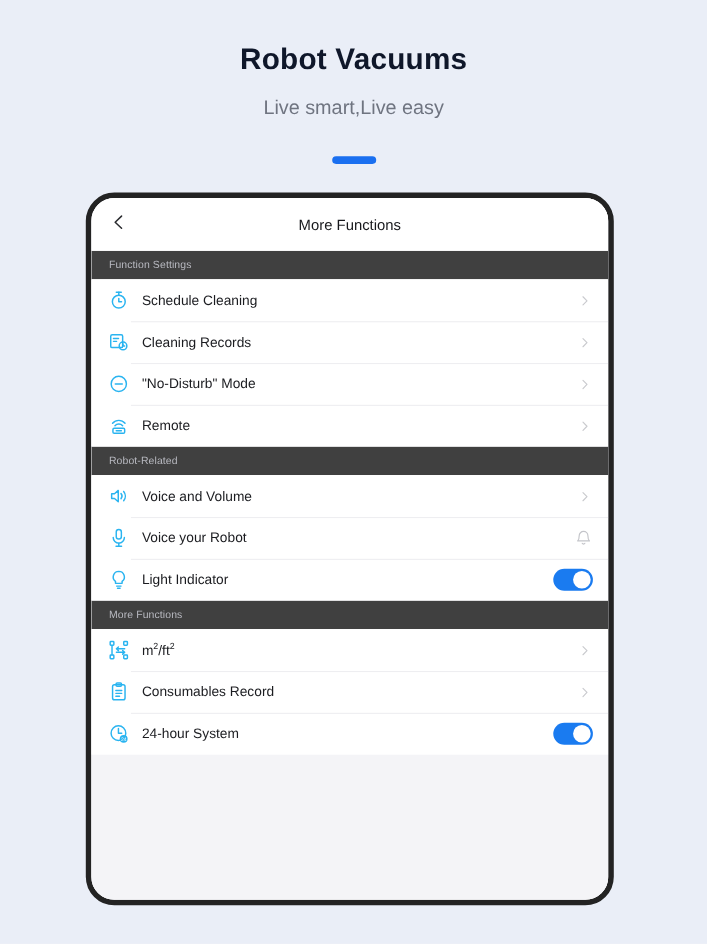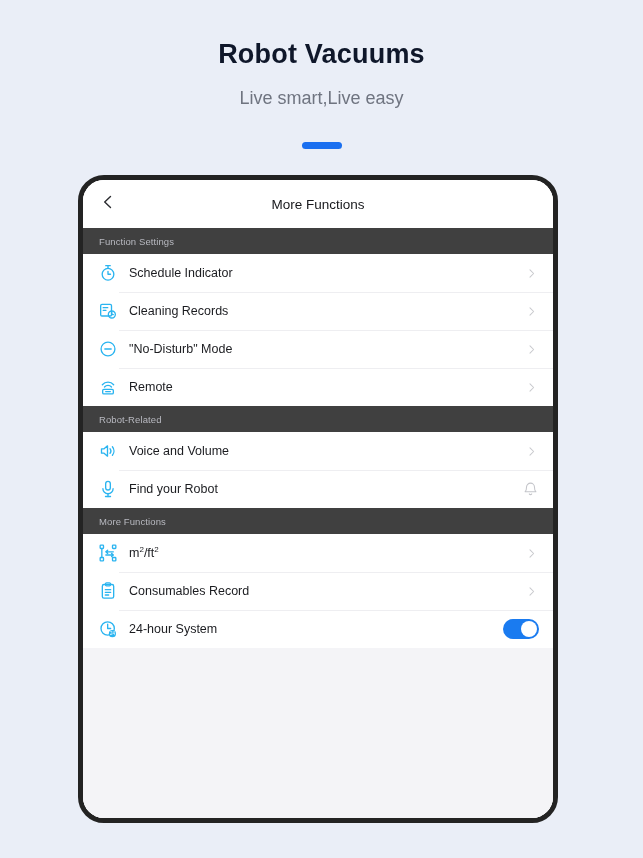--- a/index.html
+++ b/index.html
@@ -228,21 +228,21 @@
         <div class="section-rows">
           <div class="row">
             <span class="row-icon">
               <svg width="20" height="20" viewBox="0 0 24 24" aria-hidden="true">
                 <circle cx="12" cy="13.5" r="7" fill="none" stroke="#2ab4f0" stroke-width="1.6" stroke-linecap="round" stroke-linejoin="round"></circle>
                 <path d="M9.3 3.2 h5.4" fill="none" stroke="#2ab4f0" stroke-width="1.6" stroke-linecap="round" stroke-linejoin="round"></path>
                 <path d="M12 3.2 v3.3" fill="none" stroke="#2ab4f0" stroke-width="1.6" stroke-linecap="round" stroke-linejoin="round"></path>
                 <path d="M12 10 v3.5 h3" fill="none" stroke="#2ab4f0" stroke-width="1.6" stroke-linecap="round" stroke-linejoin="round"></path>
               </svg>
             </span>
-            <span class="row-label">Schedule Indicator</span>
+            <span class="row-label">Schedule Cleaning</span>
             <span class="chevron">
               <svg width="11" height="11" viewBox="0 0 16 16" aria-hidden="true">
                 <path d="M5.8 2.6 L11.1 8 L5.8 13.4" fill="none" stroke="#c9cace" stroke-width="1.5" stroke-linecap="round" stroke-linejoin="round"></path>
               </svg>
             </span>
           </div>
           <div class="row">
             <span class="row-icon">
               <svg width="20" height="20" viewBox="0 0 24 24" aria-hidden="true">
                 <rect x="3.2" y="4" width="13" height="14" rx="1.6" fill="none" stroke="#2ab4f0" stroke-width="1.6" stroke-linecap="round" stroke-linejoin="round"></rect>
@@ -308,26 +308,39 @@
           </div>
           <div class="row">
             <span class="row-icon">
               <svg width="20" height="20" viewBox="0 0 24 24" aria-hidden="true">
                 <rect x="9.2" y="2.8" width="5.6" height="10.4" rx="2.8" fill="none" stroke="#2ab4f0" stroke-width="1.6" stroke-linecap="round" stroke-linejoin="round"></rect>
                 <path d="M5.9 11.6 a6.1 6.1 0 0 0 12.2 0" fill="none" stroke="#2ab4f0" stroke-width="1.6" stroke-linecap="round" stroke-linejoin="round"></path>
                 <path d="M12 17.7 v3.3" fill="none" stroke="#2ab4f0" stroke-width="1.6" stroke-linecap="round" stroke-linejoin="round"></path>
                 <path d="M9 21 h6" fill="none" stroke="#2ab4f0" stroke-width="1.6" stroke-linecap="round" stroke-linejoin="round"></path>
               </svg>
             </span>
-            <span class="row-label">Find your Robot</span>
+            <span class="row-label">Voice your Robot</span>
             <span class="bell">
               <svg width="17" height="17" viewBox="0 0 24 24" aria-hidden="true">
                 <path d="M12 3 a5.6 5.6 0 0 0 -5.6 5.6 c0 5 -2 6.6 -2 6.6 h15.2 s-2 -1.6 -2 -6.6 A5.6 5.6 0 0 0 12 3 Z" fill="none" stroke="#c4c5ca" stroke-width="1.5" stroke-linejoin="round"></path>
                 <path d="M10.3 18.2 a1.9 1.9 0 0 0 3.4 0" fill="none" stroke="#c4c5ca" stroke-width="1.5" stroke-linecap="round"></path>
               </svg>
+            </span>
+          </div>
+          <div class="row">
+            <span class="row-icon">
+              <svg width="20" height="20" viewBox="0 0 24 24" aria-hidden="true">
+                <path d="M12 2.9 a6.1 6.1 0 0 0 -3.6 11 v2.1 h7.2 v-2.1 A6.1 6.1 0 0 0 12 2.9 Z" fill="none" stroke="#2ab4f0" stroke-width="1.6" stroke-linecap="round" stroke-linejoin="round"></path>
+                <path d="M9.6 19 h4.8" fill="none" stroke="#2ab4f0" stroke-width="1.6" stroke-linecap="round" stroke-linejoin="round"></path>
+                <path d="M10.6 21.4 h2.8" fill="none" stroke="#2ab4f0" stroke-width="1.6" stroke-linecap="round" stroke-linejoin="round"></path>
+              </svg>
+            </span>
+            <span class="row-label">Light Indicator</span>
+            <span class="toggle">
+              <span class="knob"></span>
             </span>
           </div>
         </div>
         <div class="section-header">More Functions</div>
         <div class="section-rows">
           <div class="row">
             <span class="row-icon">
               <svg width="20" height="20" viewBox="0 0 24 24" aria-hidden="true">
                 <rect x="2.6" y="2.6" width="4" height="4" rx="0.8" fill="none" stroke="#2ab4f0" stroke-width="1.6" stroke-linecap="round" stroke-linejoin="round"></rect>
                 <rect x="17.4" y="2.6" width="4" height="4" rx="0.8" fill="none" stroke="#2ab4f0" stroke-width="1.6" stroke-linecap="round" stroke-linejoin="round"></rect>

